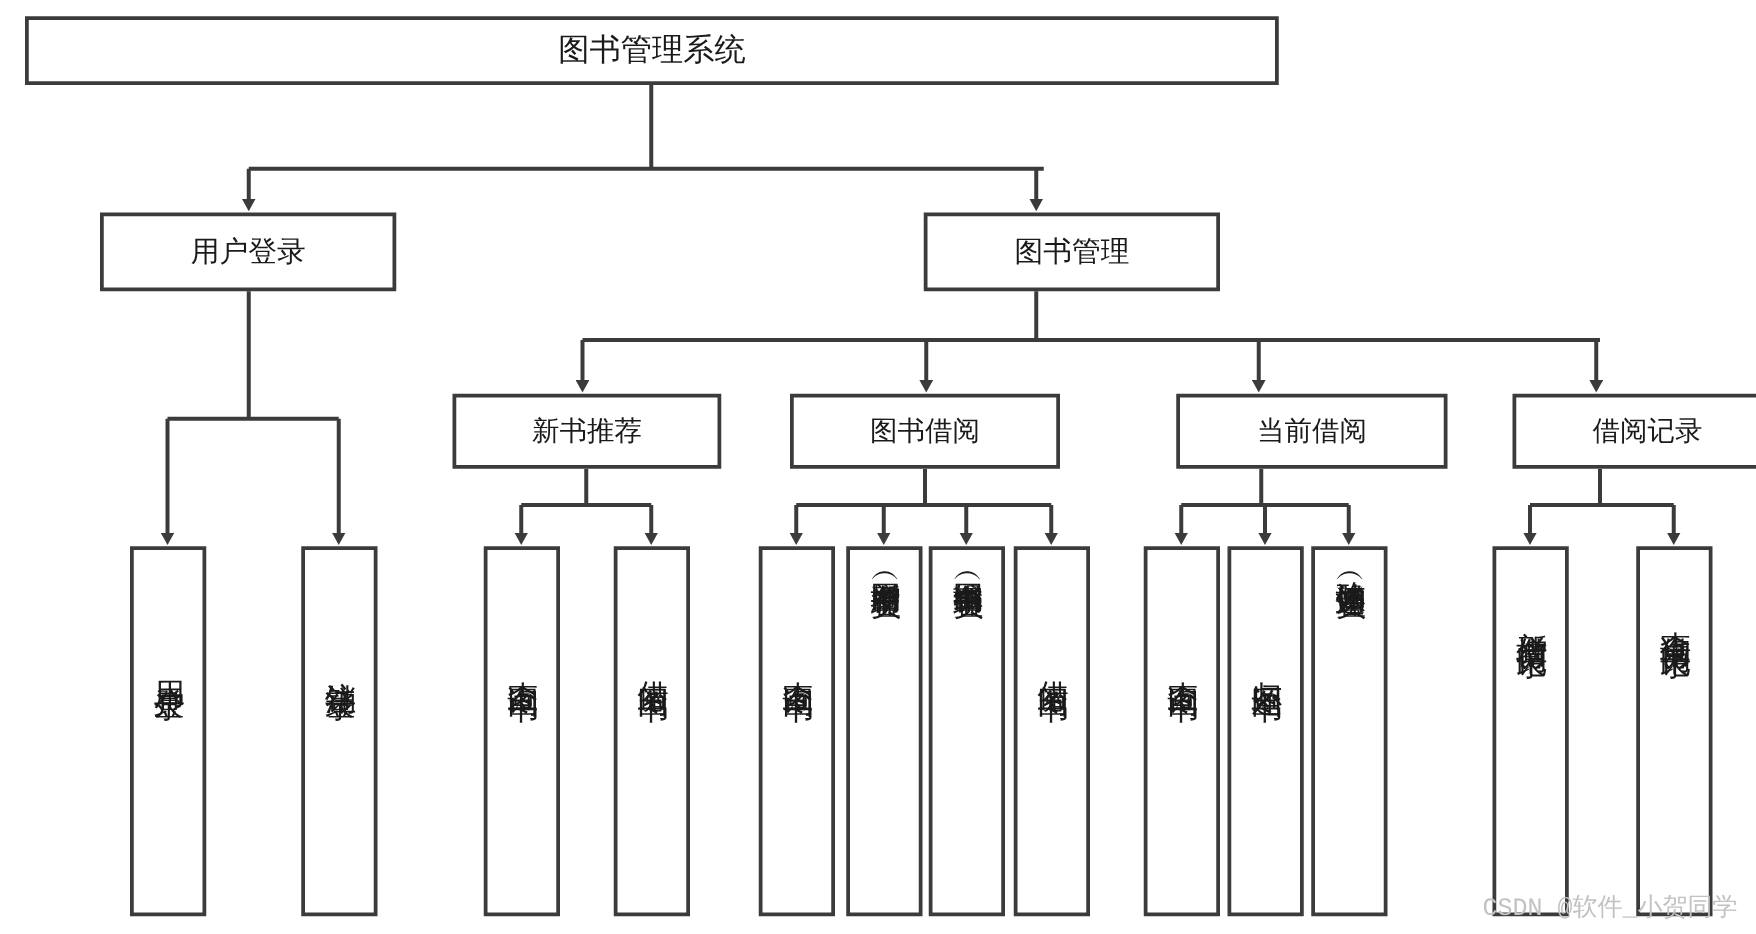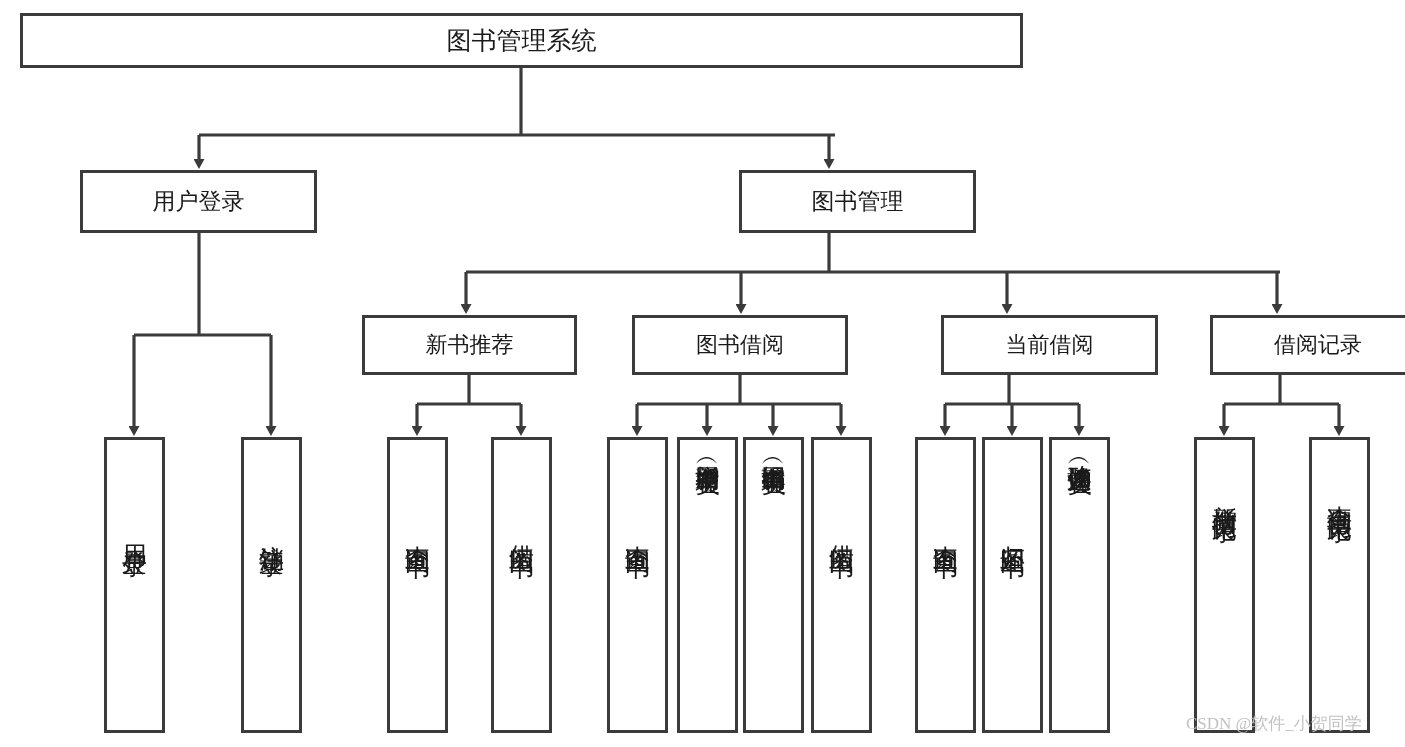--- a/index.html
+++ b/index.html
@@ -44,25 +44,25 @@
     text-orientation:upright;
     font-size:25px;
     letter-spacing:3px;
     line-height:1;
   }
   .leaf.tall .lbl{font-size:24px;letter-spacing:1px;}
 
   .watermark{
     position:absolute;
     left:1186px;top:712px;
-    font-size:17px;
+    font-size:20px;
     color:#c2c2c2;
     white-space:nowrap;
     z-index:3;
-    font-family:Liberation Serif, serif;
+    font-family:Liberation Mono, monospace;
   }
 </style>
 </head>
 <body>
 
 <div id="stage">
 
   <svg id="wires" viewBox="0 0 1405 747" xmlns="http://www.w3.org/2000/svg">
     <defs>
       <marker id="arrow" markerWidth="10" markerHeight="11" refX="1" refY="5.5" orient="auto" markerUnits="userSpaceOnUse">

